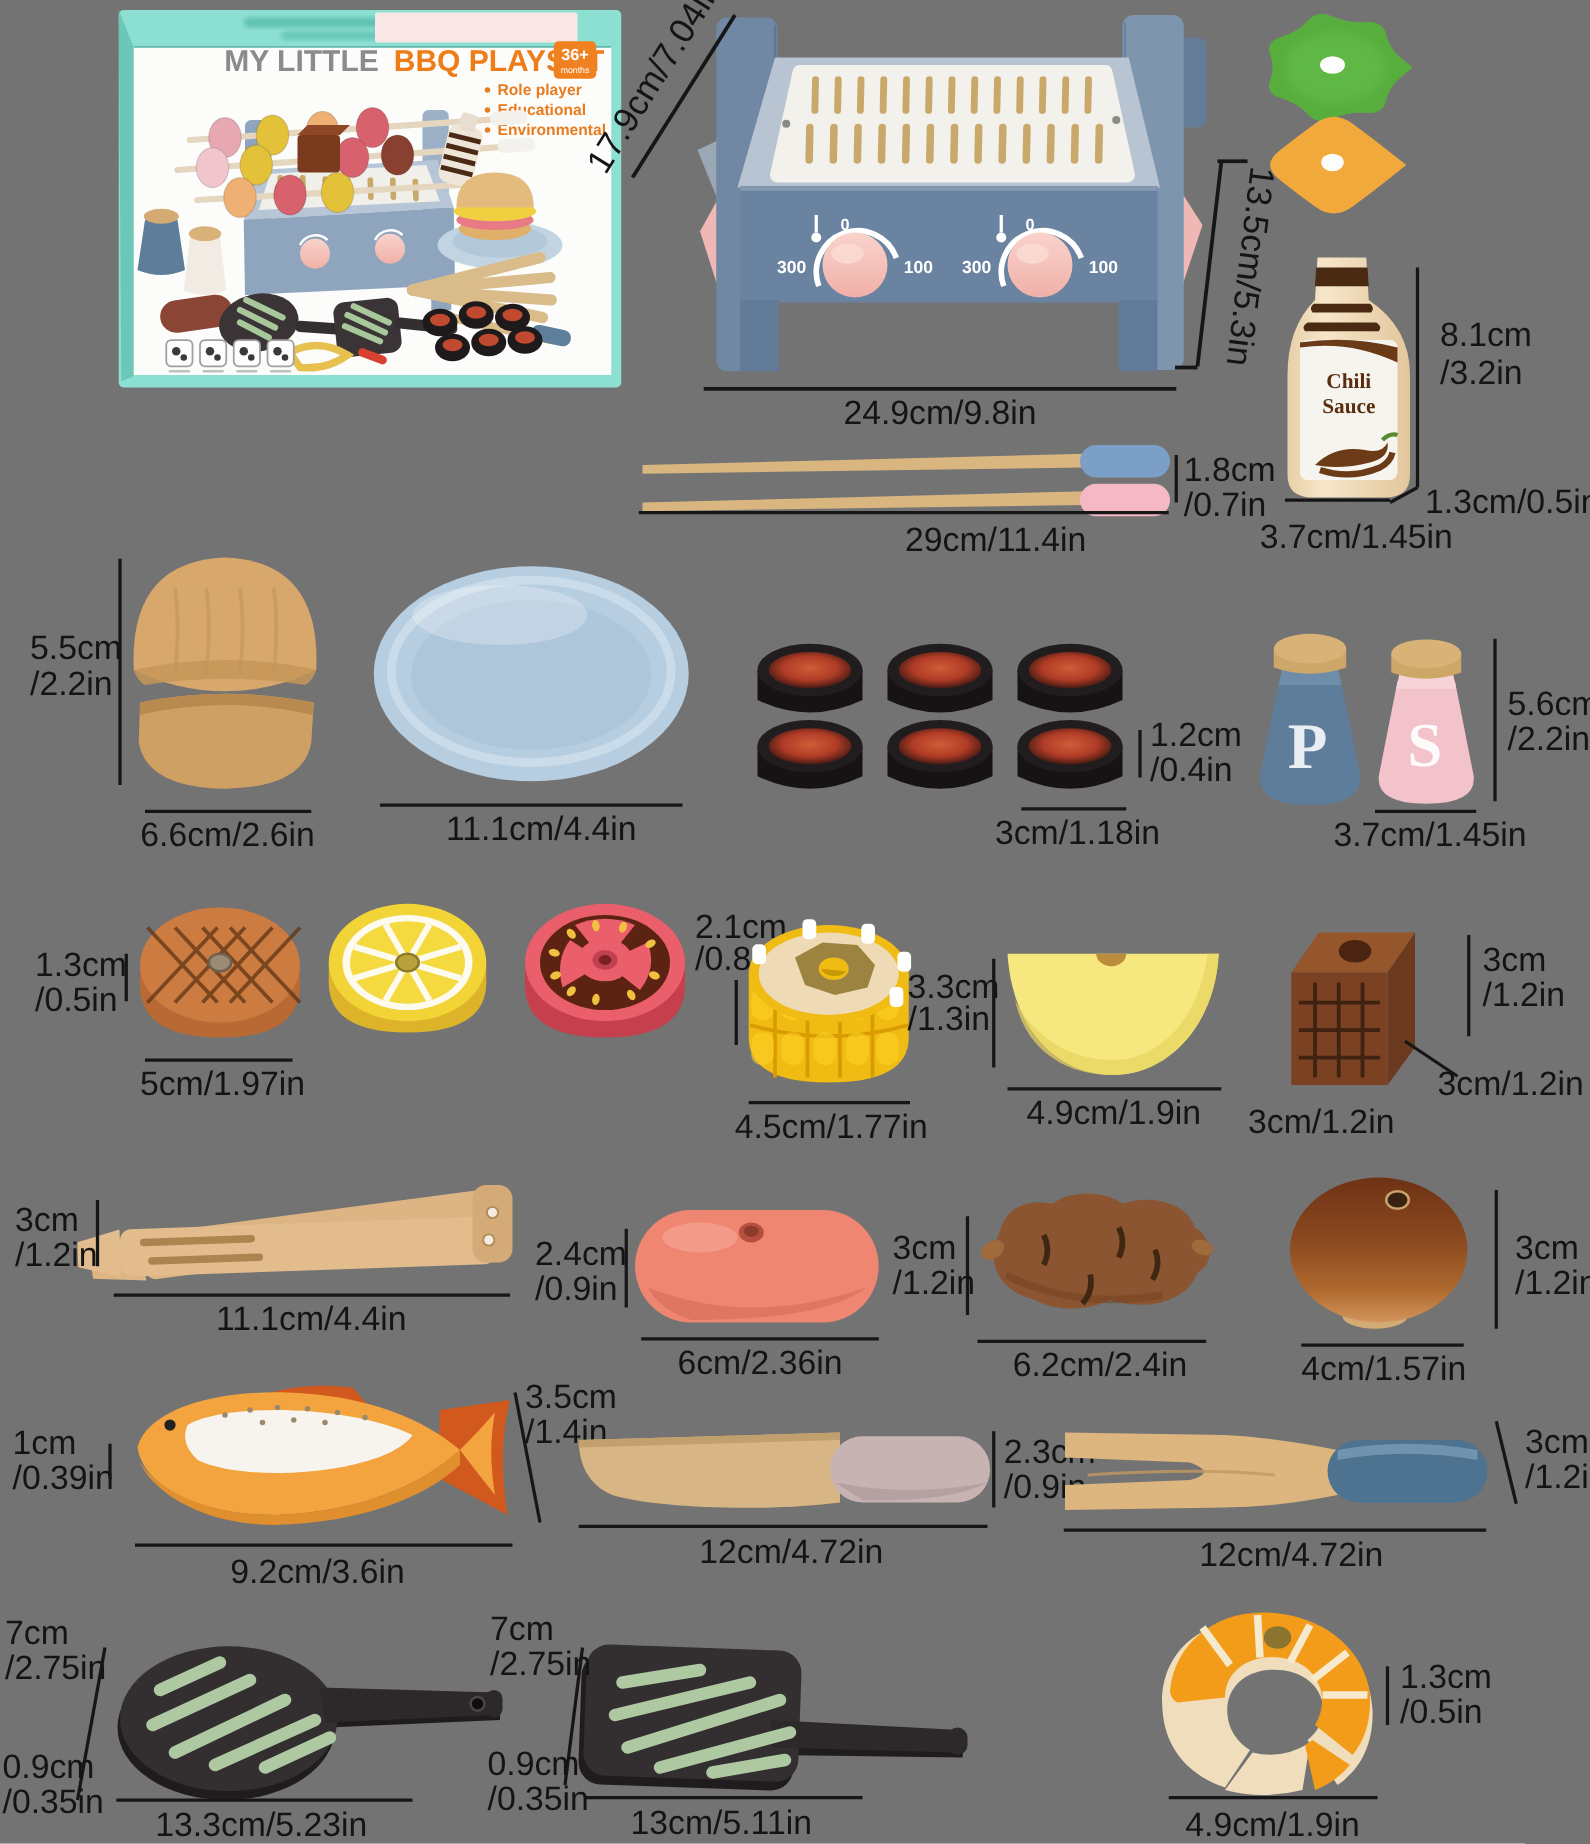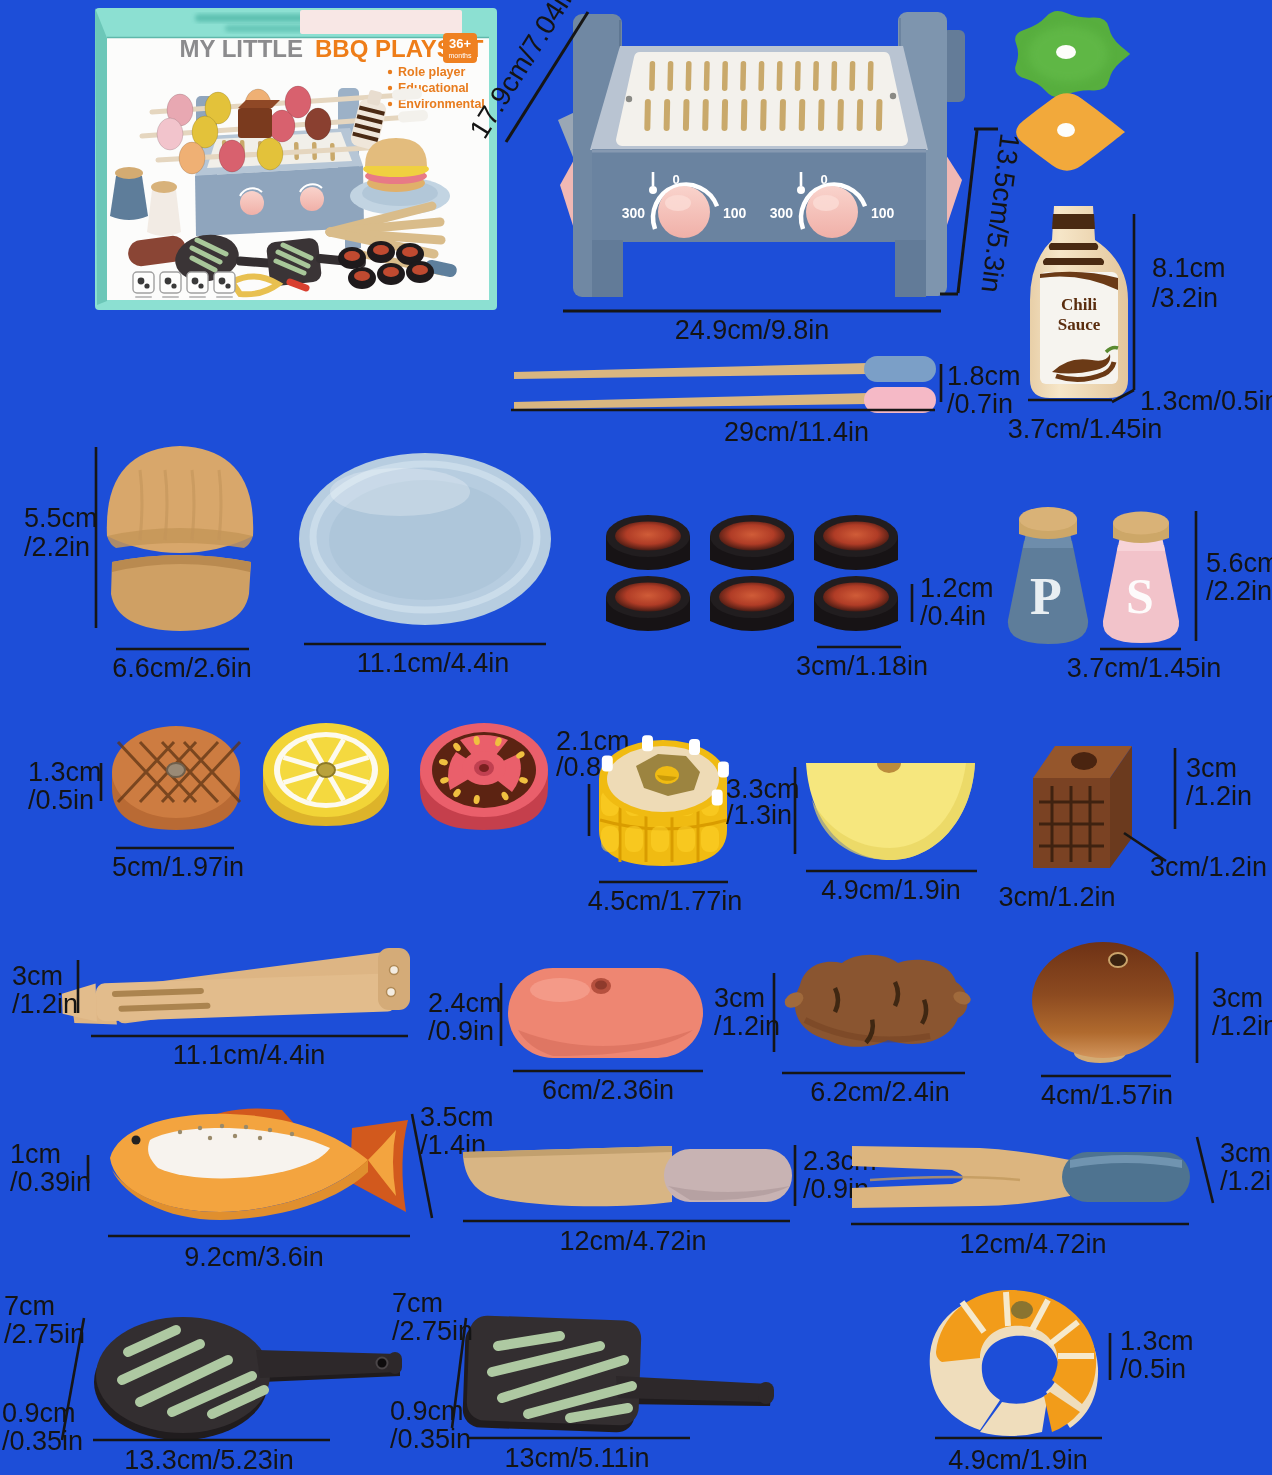--- a/index.html
+++ b/index.html
@@ -1,17 +1,17 @@
 <!DOCTYPE html>
 <html><head>
 <meta charset="utf-8">
 <style>
   html,body { margin:0; padding:0; background:#ffffff; }
   body { width:1272px; height:1475px; overflow:hidden; font-family:"Liberation Sans", sans-serif; }
-  #stage { position:relative; width:1272px; height:1475px; background:#1d4ed8; }
+  #stage { position:relative; width:1272px; height:1475px; background:#737373; }
   svg { display:block; }
   text { user-select:none; }
 </style>
 </head>
 <body>
 
 <div id="stage">
 <svg width="1272" height="1475" viewBox="0 0 1272 1475" xmlns="http://www.w3.org/2000/svg">
 <defs>
 <radialGradient id="ember" cx="50%" cy="45%" r="60%">

